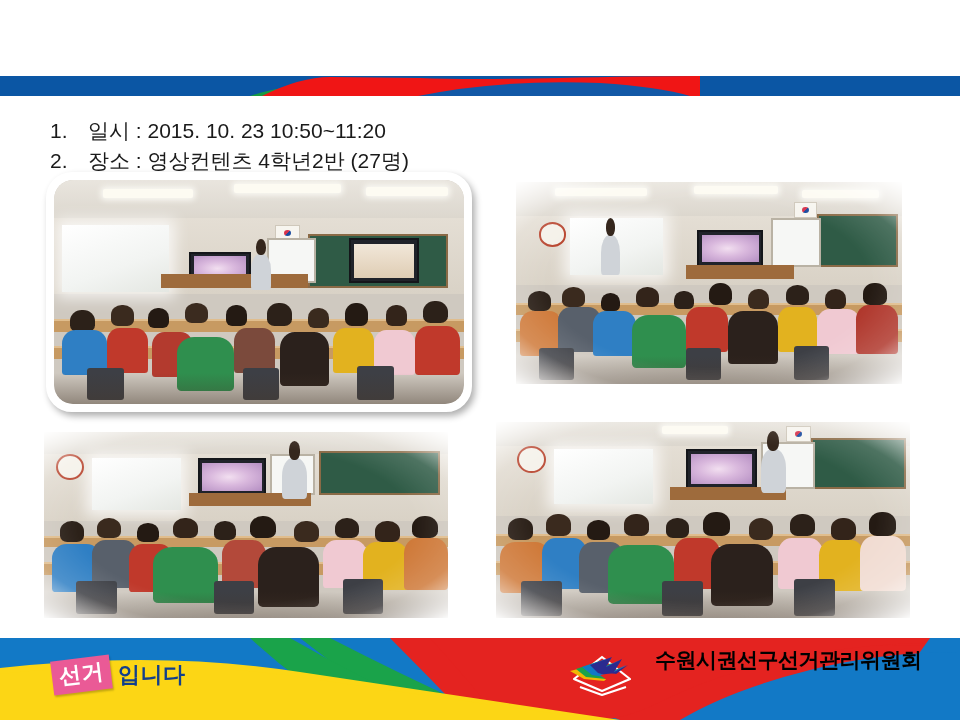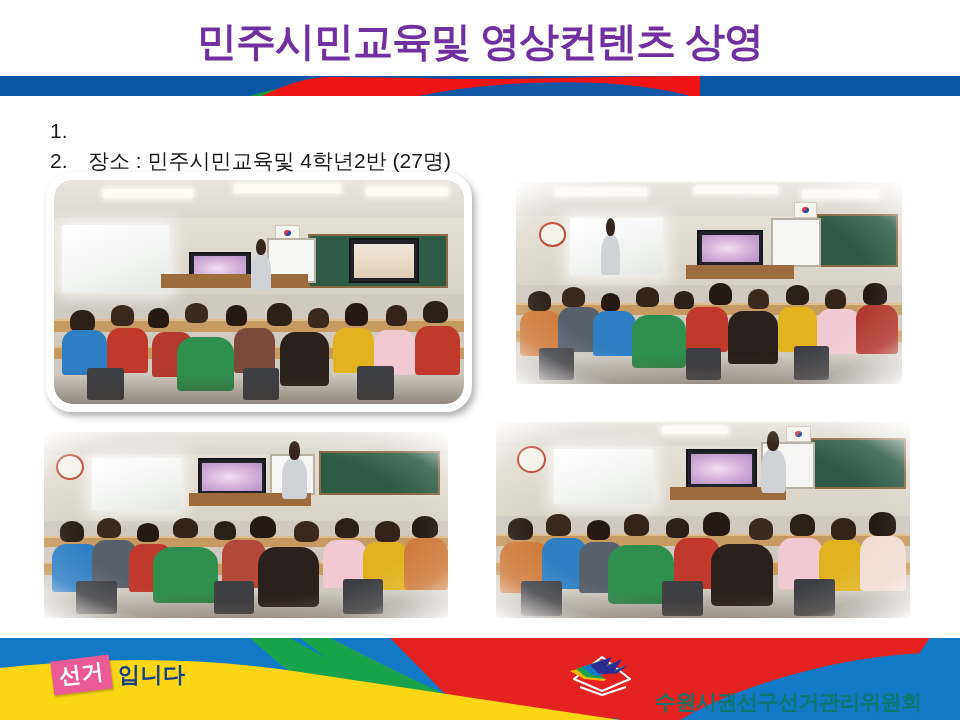--- a/index.html
+++ b/index.html
@@ -209,60 +209,60 @@
     display: inline-block;
     background: #ea5a96;
     color: #ffffff;
     padding: 1px 7px 3px 7px;
     transform: rotate(-7deg);
     box-shadow: 1px 2px 2px rgba(0,0,0,0.22);
   }
   #footer-org {
     position: absolute;
     left: 655px;
-    top: 688px;
+    top: 646px;
     font-size: 21px;
     font-weight: bold;
-    color: #0f766e;
+    color: #000000;
     letter-spacing: -0.5px;
     white-space: nowrap;
   }
   #footer-logo {
     position: absolute;
     left: 560px;
     top: 645px;
     width: 86px;
     height: 54px;
   }
   #footer-logo svg { display: block; width: 86px; height: 54px; }
 </style>
 </head>
 <body>
 
 <div id="slide">
 
-  <div id="header-title">민주시민교육및 영상컨텐츠 상영</div>
 
   <div id="header-band">
     <svg viewBox="0 0 960 20" preserveAspectRatio="none">
       <rect x="0" y="0" width="960" height="20" fill="#0B56A4"></rect>
       <path d="M150,20 L250,20 Q300,3 420,2 L420,20 Z" fill="#179B42"></path>
       <path d="M262,20 L960,20 L960,0 L700,0 Q640,0 560,2 Q470,4 420,2 L330,1 Q300,1 262,20 Z" fill="#F01515"></path>
       <path d="M700,20 L960,20 L960,0 L700,0 Z" fill="#0B56A4"></path>
       <path d="M418,20 Q500,3 600,7 Q660,11 690,20 Z" fill="#1258A6"></path>
     </svg>
   </div>
 
   <ul id="info-list">
     <li>
       <span class="num">1.</span>
+      <span>일시 : 2015. 10. 23 10:50~11:20</span>
     </li>
     <li>
       <span class="num">2.</span>
-      <span>장소 : 민주시민교육및 4학년2반 (27명)</span>
+      <span>장소 : 영상컨텐츠 4학년2반 (27명)</span>
     </li>
   </ul>
 
   <div class="photo" id="photo-main">
     <div class="inner">
       <div class="scene">
         <div class="ceiling"></div>
         <div class="light" style="left:12%;top:4%;width:22%;"></div>
         <div class="light" style="left:44%;top:2%;width:26%;"></div>
         <div class="light" style="left:76%;top:3%;width:20%;"></div>

